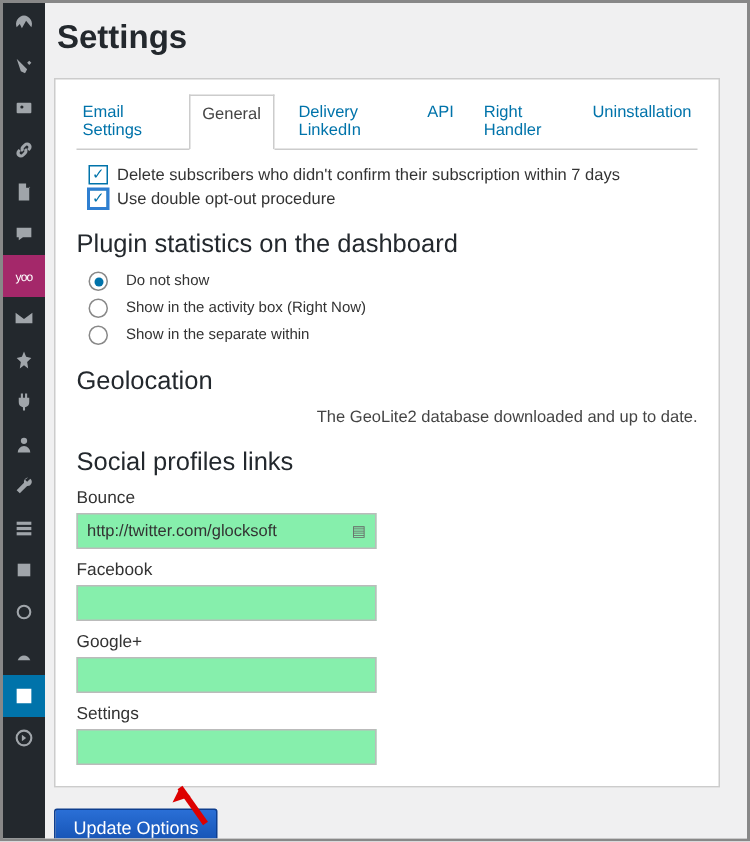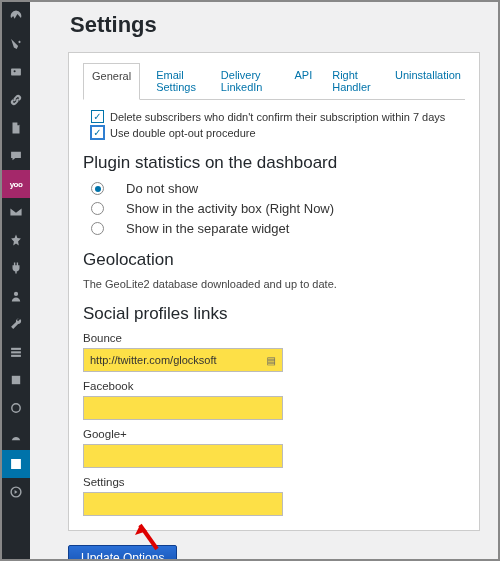--- a/index.html
+++ b/index.html
@@ -33,30 +33,29 @@
       justify-content: center;
       color: #a0a5aa;
       cursor: pointer;
     }
     .sb-item svg { width: 14px; height: 14px; fill: currentColor; }
     .sb-item.active { background: #0073aa; color: #fff; }
     .sb-yoo {
       background: #a4286a;
       color: #fff;
       font-size: 8px;
-      font-weight: bold;
+      font-weight: normal;
       letter-spacing: -0.5px;
     }
     .main {
       position: absolute;
       left: 28px; top: 0; right: 0; bottom: 0;
-      padding: 10px 18px 14px 18px;
+      padding: 10px 18px 14px 6px;
       background: #f0f0f1;
       overflow: hidden;
-      margin-left: 20px;
     }
     .page-title {
       font-size: 22px;
       font-weight: 600;
       color: #23282d;
       margin-bottom: 14px;
       padding-left: 2px;
     }
     .panel {
       background: #fff;
@@ -112,24 +111,24 @@
     .section-h {
       font-size: 17px;
       font-weight: 400;
       color: #23282d;
       margin-top: 14px;
       margin-bottom: 8px;
     }
     .radio-row {
       display: flex;
       align-items: center;
-      gap: 22px;
+      gap: 12px;
       margin-left: 8px;
       margin-bottom: 5px;
-      font-size: 13px;
+      font-size: 10px;
       color: #333;
       text-align: right;
     }
     .radio {
       width: 13px; height: 13px;
       border: 1px solid #888;
       border-radius: 50%;
       display: inline-flex;
       align-items: center;
       justify-content: center;
@@ -137,32 +136,33 @@
     .radio.checked::after {
       content: "";
       width: 6px; height: 6px;
       background: #0073aa;
       border-radius: 50%;
     }
     .body-text {
       font-size: 11px;
       color: #444;
       margin-bottom: 4px;
+      text-align: right;
     }
     .field-label {
       font-size: 11.5px;
       color: #333;
       margin-top: 8px;
       margin-bottom: 4px;
     }
     .text-input {
       width: 200px;
       height: 24px;
       border: 1px solid #bbb;
-      background: #fde047;
+      background: #86efac;
       padding: 2px 6px;
       font-size: 11px;
       color: #333;
       display: flex;
       align-items: center;
       justify-content: space-between;
     }
     .input-icon { font-size: 10px; color: #666; }
     .submit-row { margin-top: 14px; }
     .btn-primary {
@@ -280,22 +280,22 @@
         </svg>
       </div>
   </div>
 
   <div class="main">
     <h1 class="page-title">Settings</h1>
 
     <div class="panel">
 
       <div class="tabs">
+        <span class="tab">Email Settings</span>
         <span class="tab active">General</span>
-        <span class="tab">Email Settings</span>
         <span class="tab">Delivery LinkedIn</span>
         <span class="tab">API</span>
         <span class="tab">Right Handler</span>
         <span class="tab">Uninstallation</span>
       </div>
       <div class="tabbar-line"></div>
 
       <div class="check-row">
         <span class="checkbox">✓</span>
         <span>Delete subscribers who didn't confirm their subscription within 7 days</span>
@@ -309,21 +309,21 @@
       <div class="radio-row">
         <span class="radio checked"></span>
         <span>Do not show</span>
       </div>
       <div class="radio-row">
         <span class="radio"></span>
         <span>Show in the activity box (Right Now)</span>
       </div>
       <div class="radio-row">
         <span class="radio"></span>
-        <span>Show in the separate widget</span>
+        <span>Show in the separate within</span>
       </div>
 
       <h2 class="section-h">Geolocation</h2>
       <p class="body-text">The GeoLite2 database downloaded and up to date.</p>
 
       <h2 class="section-h">Social profiles links</h2>
 
       <div class="field-label">Bounce</div>
       <div class="text-input">
         <span>http://twitter.com/glocksoft</span>

